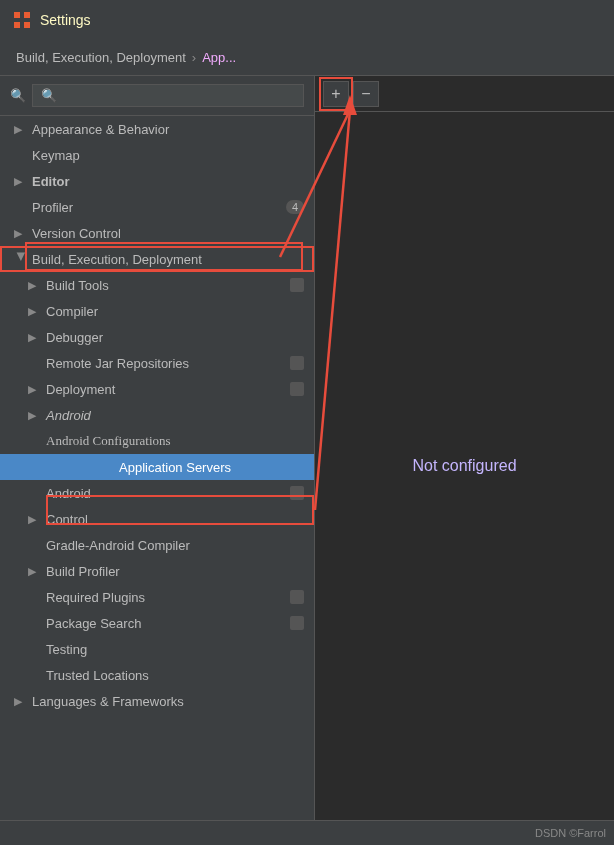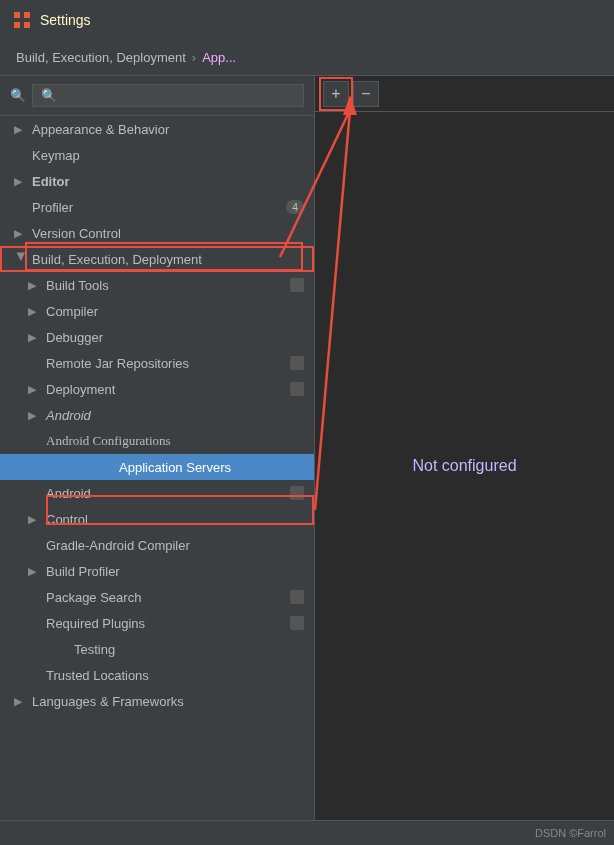--- a/index.html
+++ b/index.html
@@ -339,31 +339,31 @@
             <div class="nav-item nav-indent-1">
               <span class="spacer"></span>
               <span style="flex:1;">Gradle-Android Compiler</span>
             </div>
             <div class="nav-item nav-indent-1">
               <span class="chevron">▶</span>
               <span style="flex:1;">Build Profiler</span>
             </div>
             <div class="nav-item nav-indent-1">
               <span class="spacer"></span>
+              <span style="flex:1;">Required Plugins</span>
+              <span class="scroll-indicator"></span>
+            </div>
+            <div class="nav-item nav-indent-1">
+              <span class="spacer"></span>
               <span style="flex:1;">Package Search</span>
               <span class="scroll-indicator"></span>
             </div>
             <div class="nav-item nav-indent-1">
               <span class="spacer"></span>
-              <span style="flex:1;">Required Plugins</span>
-              <span class="scroll-indicator"></span>
-            </div>
-            <div class="nav-item nav-indent-1">
-              <span class="spacer"></span>
-              <span style="flex:1;margin-left:28px;">Testing</span>
+              <span style="flex:1;">Testing</span>
             </div>
             <div class="nav-item nav-indent-1">
               <span class="spacer"></span>
               <span style="flex:1;">Trusted Locations</span>
             </div>
             <div class="nav-item">
               <span class="chevron">▶</span>
               <span style="flex:1;">Languages &amp; Frameworks</span>
             </div>
           </div>

